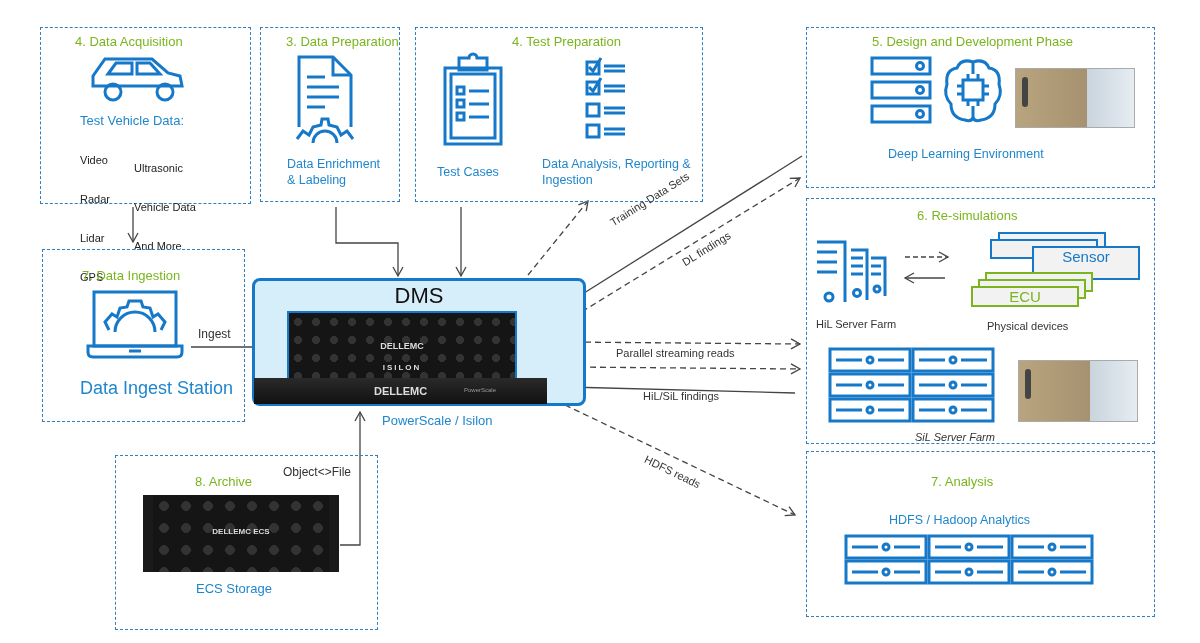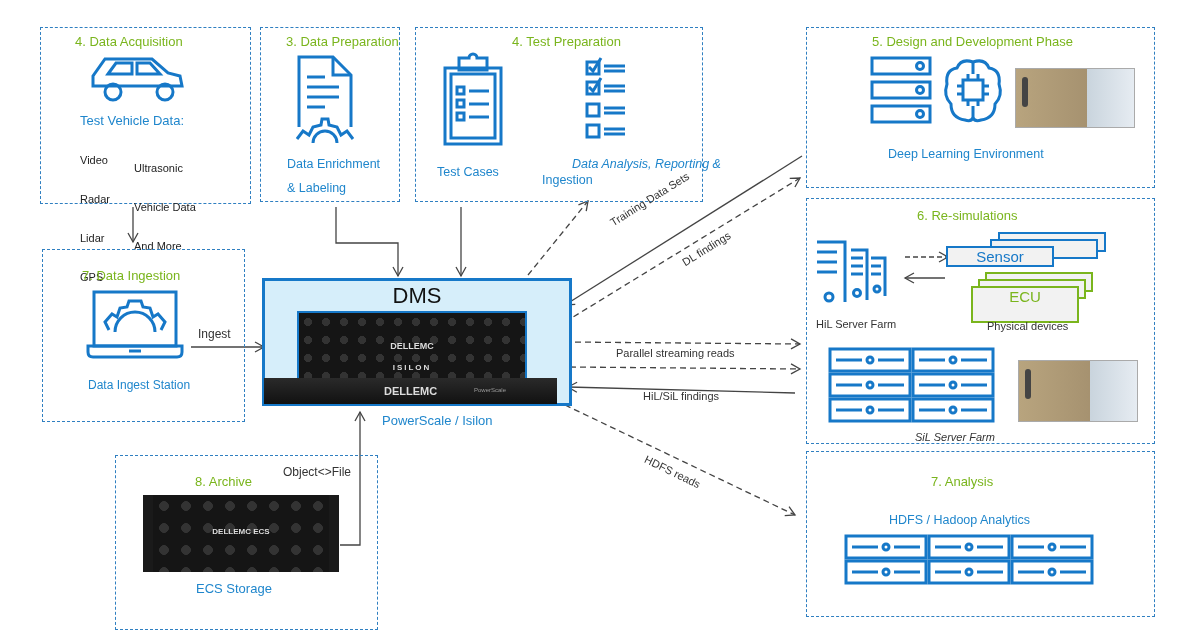--- a/index.html
+++ b/index.html
@@ -6,22 +6,22 @@
   body { width: 1200px; height: 643px; background: #ffffff; position: relative; overflow: hidden;
          font-family: "Liberation Sans", sans-serif; }
   .box { position: absolute; border: 1.5px dashed #2f7fc1; }
   .title { position: absolute; color: #7ab51d; font-size: 13px; white-space: nowrap; }
   .blue { position: absolute; color: #1f86cc; font-size: 12.5px; white-space: nowrap; }
   .dark { position: absolute; color: #222; font-size: 11px; line-height: 13px; white-space: pre; }
   .lbl { position: absolute; color: #333; font-size: 11px; white-space: nowrap; }
   svg.ico { position: absolute; overflow: visible; }
   .ico * { stroke: #1678c8; fill: none; stroke-width: 3; }
   #arrows { position: absolute; left: 0; top: 0; }
-  .dms { position: absolute; left: 262px; top: 278px; width: 310px; height: 128px; background: #d6eefa;
-         border: 3px solid #1678c8; border-radius: 0; }
+  .dms { position: absolute; left: 252px; top: 278px; width: 334px; height: 128px; background: #d6eefa;
+         border: 3px solid #1678c8; border-radius: 8px; }
   .dms-title { position: absolute; left: 0; right: 0; top: 2px; text-align: center; font-size: 22px; color: #111; }
   .rack { position: absolute; background: #1a1a1a; }
   .hex { background-color: #222;
          background-image: radial-gradient(circle at 50% 50%, #333 30%, #151515 32%);
          background-size: 18px 18px; }
   .server-photo { position: absolute; background: linear-gradient(90deg, #b8a47e, #a69270 60%, #c9d4dd 60%, #e6ecf2); border: 1px solid #aaa; }
   .server-photo::before { content: ""; position: absolute; left: 6px; top: 8px; width: 6px; height: 30px; background: #444; border-radius: 3px; }
   .dev-card { position: absolute; border: 2px solid #1678c8; background: #f2f2f2; }
   .dev-card.green { border-color: #7ab51d; }
   .dev-text { position: absolute; left: 0; right: 0; text-align: center; font-size: 15px; color: #1678c8; }
@@ -89,34 +89,34 @@
 
 <div class="box" style="left:42px;top:249px;width:203px;height:173px;"></div>
 <div class="title" style="left:82px;top:268px;">7. Data Ingestion</div>
 <svg class="ico" style="left:87px;top:290px;" width="96" height="70">
   <rect x="7" y="2" width="82" height="54"></rect>
   <path d="M1,56 L95,56 L95,62 Q95,67 90,67 L6,67 Q1,67 1,62 Z"></path>
   <path d="M42,61 L54,61"></path>
   <path d="M28,42 A20,20 0 0 1 68,42"></path>
   <path d="M22,40 L18,32 L25,24 L30,27 L33,18 L40,17 L42,11 L54,11 L56,17 L63,18 L66,27 L71,24 L78,32 L74,40" stroke-width="2.5"></path>
 </svg>
-<div class="blue" style="left:88px;top:378px;font-size:12px;">Data Ingest Station</div>
+<div class="blue" style="left:80px;top:378px;font-size:18px;">Data Ingest Station</div>
 <div class="lbl" style="left:198px;top:327px;font-size:12px;">Ingest</div>
 
 <div class="box" style="left:260px;top:27px;width:140px;height:175px;"></div>
 <div class="title" style="left:278px;top:34px;margin-left:8px;">3. Data Preparation</div>
 <svg class="ico" style="left:295px;top:55px;" width="65" height="90">
   <path d="M4,72 L4,2 L38,2 L56,20 L56,72"></path>
   <path d="M38,2 L38,20 L56,20" stroke-width="2.5"></path>
   <path d="M12,22 L30,22 M12,32 L44,32 M12,42 L44,42 M12,52 L30,52" stroke-width="2.5"></path>
   <path d="M18,88 A12,12 0 0 1 42,88"></path>
   <path d="M2,84 L8,76 L14,80 L18,72 L26,70 L27,64 L33,64 L34,70 L42,72 L46,80 L52,76 L58,84" stroke-width="2.5"></path>
 </svg>
 <div class="blue" style="left:287px;top:157px;">Data Enrichment</div>
-<div class="blue" style="left:287px;top:173px;margin-top:8px;">&amp; Labeling</div>
+<div class="blue" style="left:287px;top:173px;">&amp; Labeling</div>
 
 <div class="box" style="left:415px;top:27px;width:288px;height:175px;"></div>
 <div class="title" style="left:512px;top:34px;">4. Test Preparation</div>
 <svg class="ico" style="left:443px;top:56px;" width="60" height="90">
   <rect x="2" y="12" width="56" height="76"></rect>
   <rect x="8" y="18" width="44" height="64" stroke-width="2.5"></rect>
   <path d="M16,14 L16,2 L26,2 A4,4 0 0 1 34,2 L44,2 L44,14 Z" stroke-width="2.5"></path>
   <rect x="14" y="31" width="7" height="7" stroke-width="2.5"></rect>
   <rect x="14" y="44" width="7" height="7" stroke-width="2.5"></rect>
   <rect x="14" y="57" width="7" height="7" stroke-width="2.5"></rect>
@@ -125,21 +125,21 @@
 <div class="blue" style="left:437px;top:165px;">Test Cases</div>
 <svg class="ico" style="left:585px;top:56px;" width="45" height="85">
   <rect x="2" y="6" width="12" height="12"></rect>
   <path d="M4,11 L8,15 L16,2" stroke-width="2.5"></path>
   <rect x="2" y="26" width="12" height="12"></rect>
   <path d="M4,31 L8,35 L16,22" stroke-width="2.5"></path>
   <rect x="2" y="48" width="12" height="12"></rect>
   <rect x="2" y="69" width="12" height="12"></rect>
   <path d="M19,10 L40,10 M19,15 L40,15 M19,30 L40,30 M19,35 L40,35 M19,52 L40,52 M19,57 L40,57 M19,73 L40,73 M19,78 L40,78" stroke-width="2.5"></path>
 </svg>
-<div class="blue" style="left:572px;top:157px;font-style:italic;">Data Analysis, Reporting &amp;</div>
+<div class="blue" style="left:542px;top:157px;">Data Analysis, Reporting &amp;</div>
 <div class="blue" style="left:542px;top:173px;">Ingestion</div>
 
 <div class="dms">
   <div class="dms-title">DMS</div>
   <div class="rack hex" style="left:32px;top:30px;width:230px;height:72px;border:2px solid #1678c8;">
     <div style="position:absolute;left:0;right:0;top:28px;text-align:center;color:#ddd;font-size:9px;font-weight:bold;">DELLEMC</div>
     <div style="position:absolute;left:0;right:0;top:50px;text-align:center;color:#ddd;font-size:8px;font-weight:bold;letter-spacing:2px;">ISILON</div>
   </div>
   <div class="rack" style="left:-1px;top:97px;width:293px;height:26px;background:linear-gradient(#2a2a2a,#111);">
     <div style="position:absolute;left:120px;top:7px;color:#ddd;font-size:11px;font-weight:bold;">DELLEMC</div>
@@ -187,26 +187,26 @@
   <path d="M36,10 L52,10 L52,60 M36,18 L48,18 M36,26 L48,26 M36,34 L48,34" stroke-width="2.5"></path>
   <path d="M56,18 L70,18 L70,56 M56,26 L66,26 M56,34 L66,34" stroke-width="2.5"></path>
   <circle cx="14" cy="57" r="4" stroke-width="2.5"></circle>
   <circle cx="42" cy="53" r="3.5" stroke-width="2.5"></circle>
   <circle cx="62" cy="49" r="3" stroke-width="2.5"></circle>
 </svg>
 <div class="lbl" style="left:816px;top:318px;">HiL Server Farm</div>
 
 <div class="dev-card" style="left:998px;top:232px;width:108px;height:20px;"></div>
 <div class="dev-card" style="left:990px;top:239px;width:108px;height:20px;"></div>
-<div class="dev-card" style="left:946px;top:246px;width:108px;height:21px;">
+<div class="dev-card" style="left:1032px;top:246px;width:108px;height:34px;">
   <div class="dev-text" style="top:0px;">Sensor</div>
 </div>
 <div class="dev-card green" style="left:985px;top:272px;width:108px;height:20px;"></div>
 <div class="dev-card green" style="left:978px;top:279px;width:108px;height:20px;"></div>
-<div class="dev-card green" style="left:971px;top:286px;width:108px;height:37px;padding-left:32px;">
+<div class="dev-card green" style="left:971px;top:286px;width:108px;height:21px;padding-left:32px;">
   <div class="dev-text green" style="top:0px;">ECU</div>
 </div>
 <div class="lbl" style="left:987px;top:320px;">Physical devices</div>
 
 <svg class="ico" style="left:829px;top:348px;" width="168" height="78">
   <g id="sil-grid">
       <g>
         <rect x="1" y="1" width="80" height="22"></rect>
         <path d="M7,12 L33,12 M49,12 L75,12" stroke-width="2"></path>
         <circle cx="41" cy="12" r="3" stroke-width="2"></circle>

